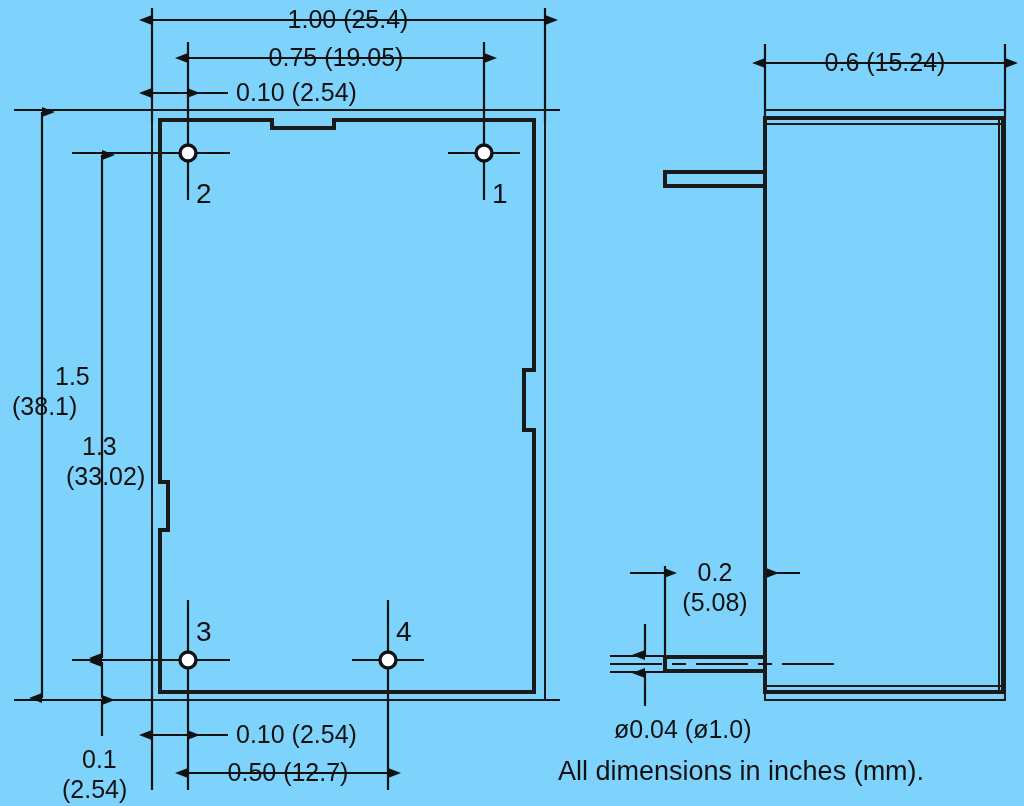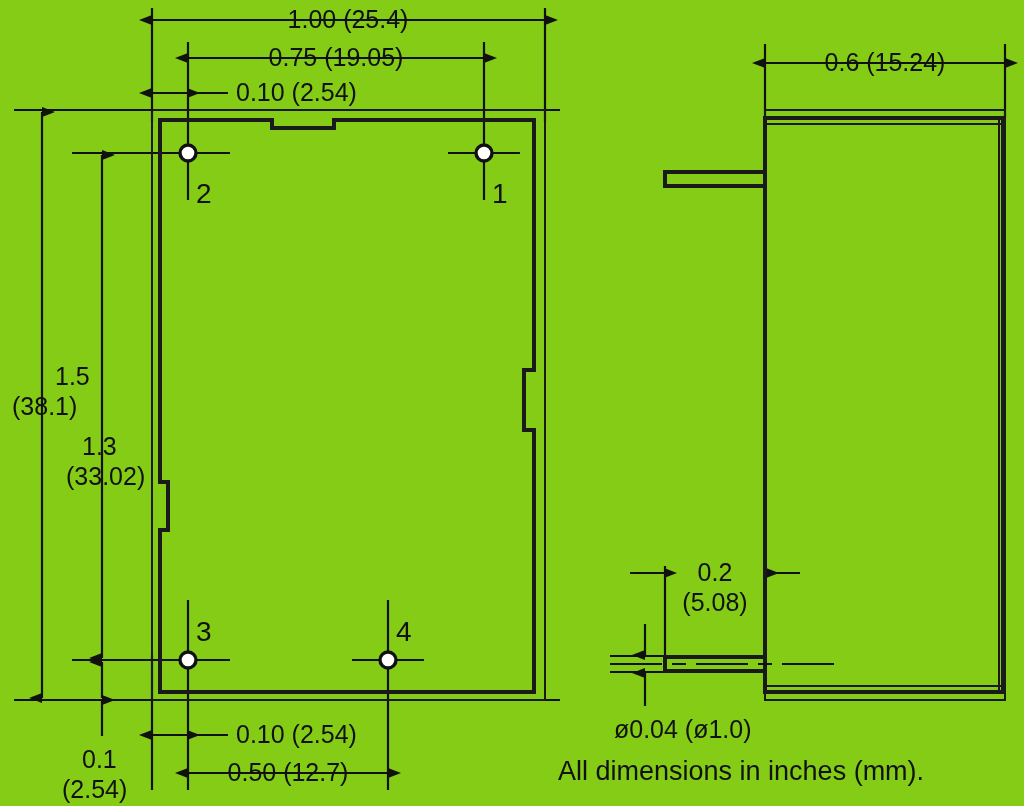--- a/index.html
+++ b/index.html
@@ -8,21 +8,21 @@
     padding: 0;
     background: #ffffff;
   }
   body {
     font-family: "Liberation Sans", sans-serif;
   }
   #drawing-root {
     position: relative;
     width: 1024px;
     height: 806px;
-    background: #84cc16;
+    background: #7dd3fc;
     overflow: hidden;
   }
   svg#drawing-svg {
     display: block;
     width: 1024px;
     height: 806px;
   }
   .dim-text {
     font-family: "Liberation Sans", sans-serif;
     font-size: 25px;

